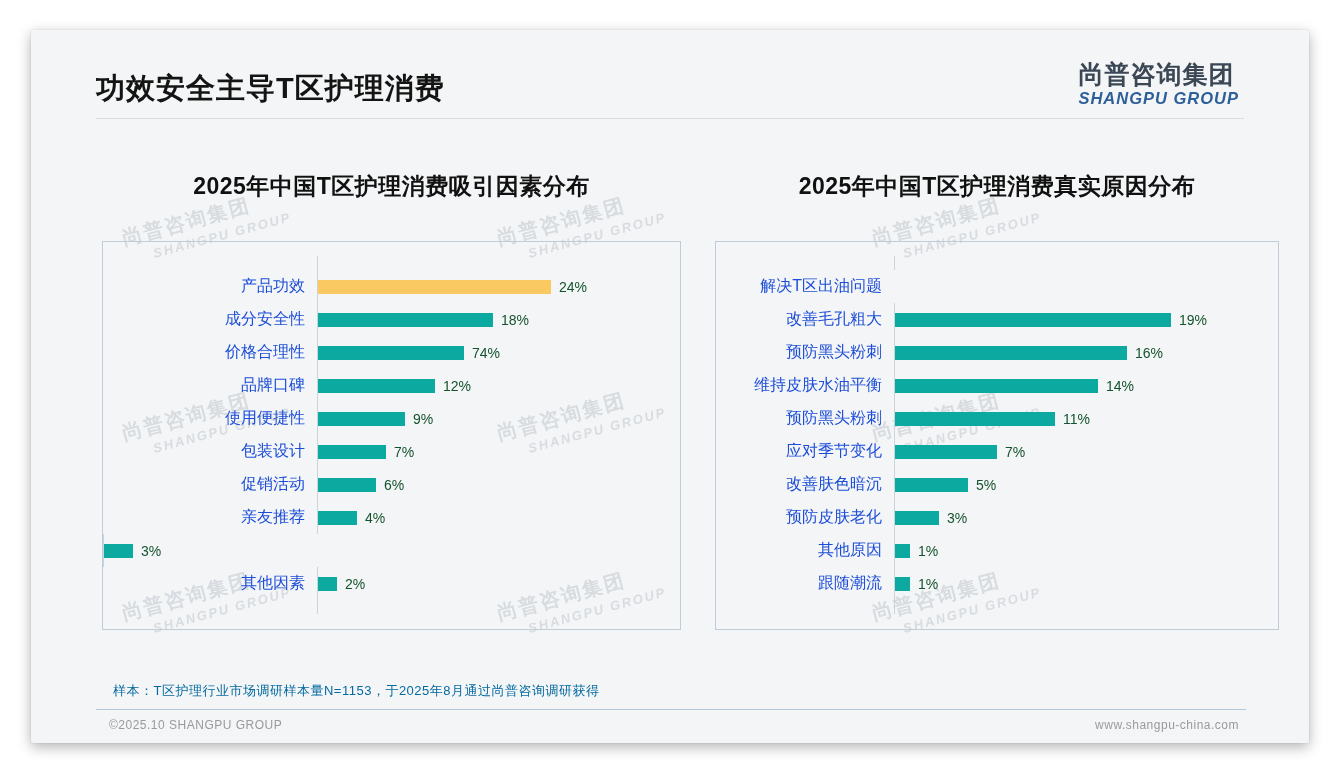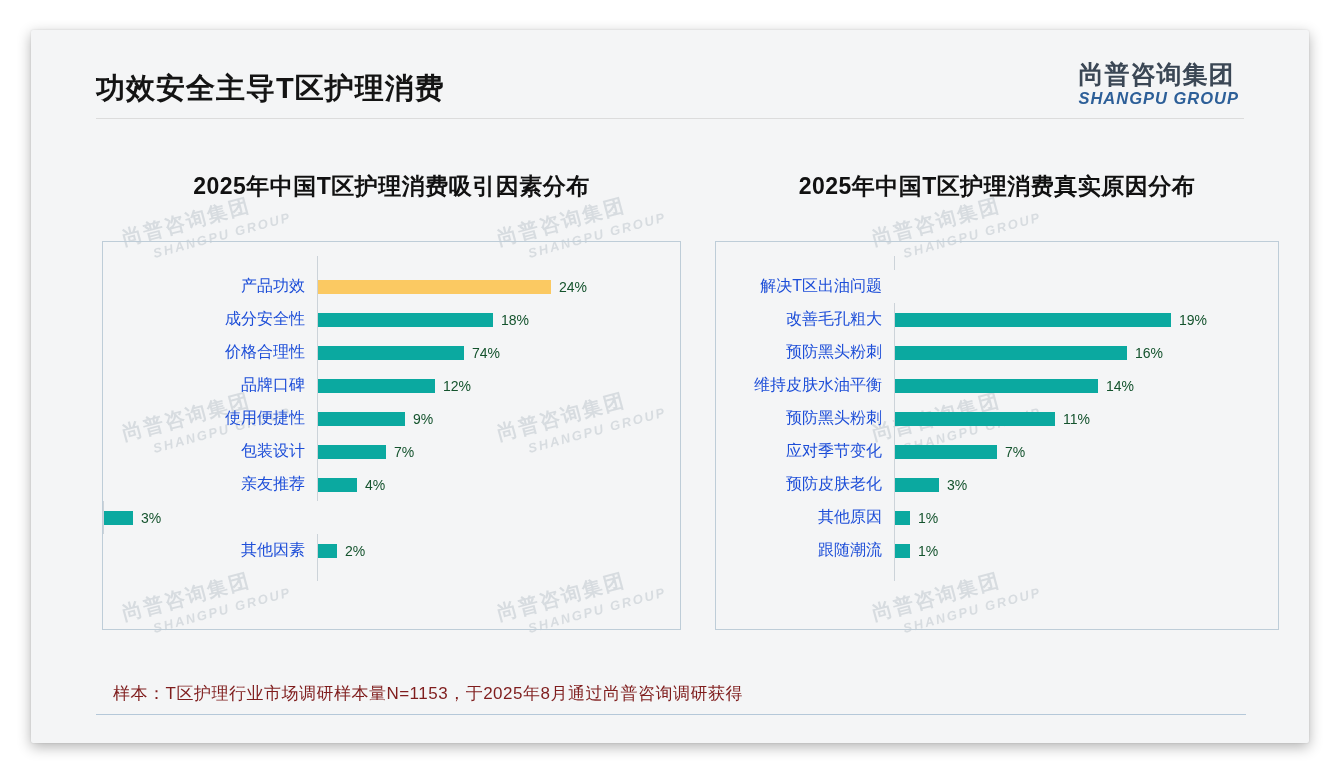--- a/index.html
+++ b/index.html
@@ -46,21 +46,21 @@
   .rows{display:flex;flex-direction:column;}
   .row{display:flex;align-items:center;height:33px;}
   .row.spacer{height:14px;}
   .cat{flex:none;text-align:right;padding-right:12px;font-size:16px;color:#1d4ed8;}
   .c0 .cat{width:202px;}
   .c1 .cat{width:166px;}
   .barcell{flex:1;align-self:stretch;display:flex;align-items:center;border-left:1px solid #ccd3d9;min-width:0;}
   .bar{height:14px;flex:none;}
   .val{margin-left:8px;font-size:14px;color:#14532d;white-space:nowrap;}
   
-  .note{margin:52px 0 0 82px;font-size:17px;color:#7f1d1d;letter-spacing:0.5px;}
+  .note{margin:52px 0 0 82px;font-size:13px;color:#0369a1;letter-spacing:0.5px;}
   .footer-sep{margin:9px 63px 0 65px;border-top:1px solid #b5c8d9;height:0;}
   footer{display:flex;justify-content:space-between;margin:8px 70px 0 78px;
          font-size:12px;color:#9a9a9a;letter-spacing:0.5px;}
 </style>
 </head>
 <body>
 
 <div class="slide">
 
   <div class="wm-layer" id="wm-layer">
@@ -158,20 +158,27 @@
                 </span>
               </div>
               <div class="row">
                 <span class="cat">包装设计</span>
                 <span class="barcell">
                   <span class="bar" style="width: 68px; background: rgb(11, 169, 160);"></span>
                   <span class="val">7%</span>
                 </span>
               </div>
               <div class="row">
+                <span class="cat">促销活动</span>
+                <span class="barcell">
+                  <span class="bar" style="width: 58px; background: rgb(11, 169, 160);"></span>
+                  <span class="val">6%</span>
+                </span>
+              </div>
+              <div class="row">
                 <span class="cat">亲友推荐</span>
                 <span class="barcell">
                   <span class="bar" style="width: 39px; background: rgb(11, 169, 160);"></span>
                   <span class="val">4%</span>
                 </span>
               </div>
               <div class="row">
                 <span class="barcell">
                   <span class="bar" style="width: 29px; background: rgb(11, 169, 160);"></span>
                   <span class="val">3%</span>
@@ -232,20 +239,27 @@
                 </span>
               </div>
               <div class="row">
                 <span class="cat">应对季节变化</span>
                 <span class="barcell">
                   <span class="bar" style="width: 102px; background: rgb(11, 169, 160);"></span>
                   <span class="val">7%</span>
                 </span>
               </div>
               <div class="row">
+                <span class="cat">改善肤色暗沉</span>
+                <span class="barcell">
+                  <span class="bar" style="width: 73px; background: rgb(11, 169, 160);"></span>
+                  <span class="val">5%</span>
+                </span>
+              </div>
+              <div class="row">
                 <span class="cat">预防皮肤老化</span>
                 <span class="barcell">
                   <span class="bar" style="width: 44px; background: rgb(11, 169, 160);"></span>
                   <span class="val">3%</span>
                 </span>
               </div>
               <div class="row">
                 <span class="cat">其他原因</span>
                 <span class="barcell">
                   <span class="bar" style="width: 15px; background: rgb(11, 169, 160);"></span>
@@ -265,14 +279,18 @@
               </div>
             </div>
         </div>
       </section>
     </div>
 
     <div class="note">样本：T区护理行业市场调研样本量N=1153，于2025年8月通过尚普咨询调研获得</div>
 
     <div class="footer-sep"></div>
 
+    <footer>
+      <span>©2025.10 SHANGPU GROUP</span>
+      <span>www.shangpu-china.com</span>
+    </footer>
   </div>
 </div>
 
 </body></html>

